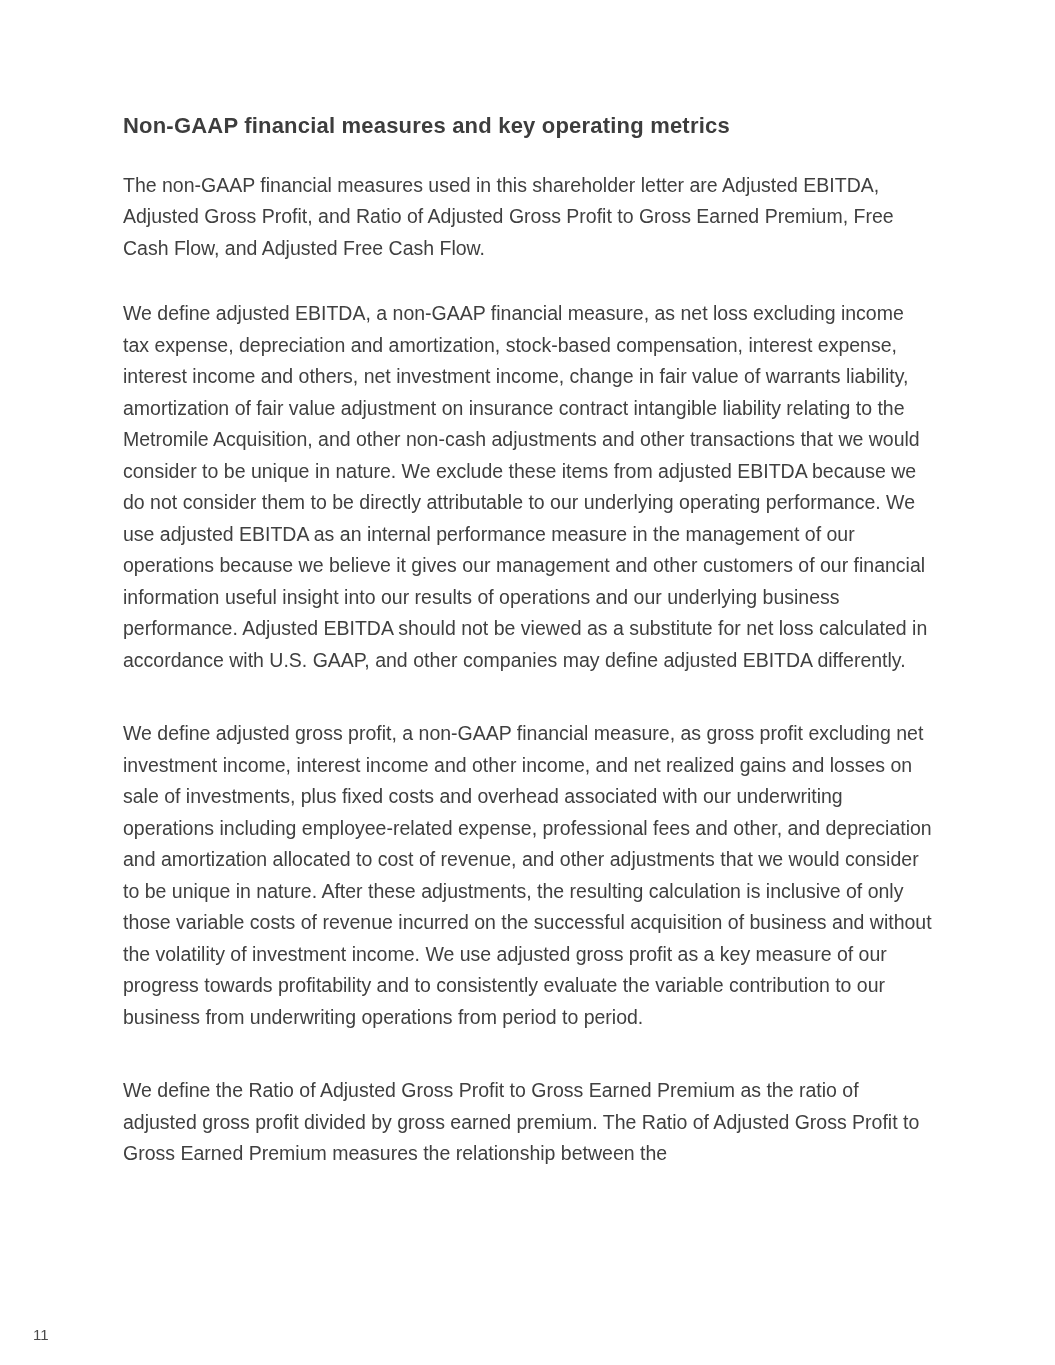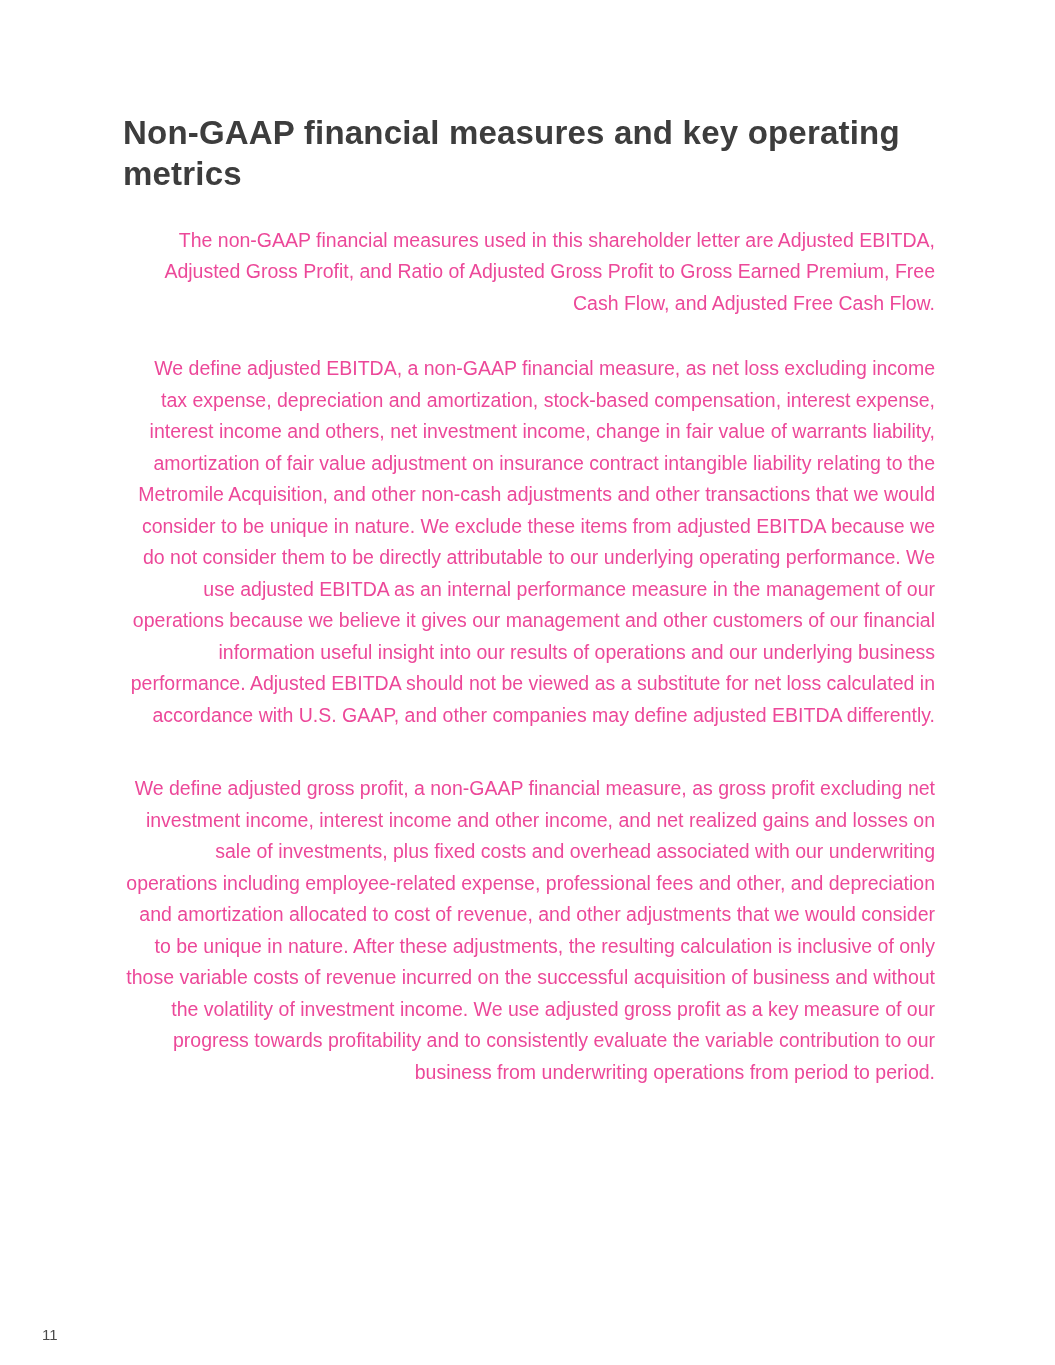--- a/index.html
+++ b/index.html
@@ -20,59 +20,60 @@
   }
 
   .content {
     position: absolute;
     top: 112px;
     left: 123px;
     width: 812px;
   }
 
   .heading {
-    font-size: 33px;
+    font-size: 22px;
     font-weight: 700;
     color: #3d3d3d;
     letter-spacing: 0.2px;
     line-height: 1.25;
     margin-bottom: 30px;
   }
 
   .para {
     font-size: 19.5px;
     font-weight: 400;
-    color: #ec4899;
+    color: #404040;
     line-height: 31.5px;
     margin-bottom: 29px;
-    text-align: right;
+    text-align: left;
   }
 
   .para.gap-lg {
     margin-bottom: 42px;
     margin-top: 34px;
   }
 
   .page-number {
     position: absolute;
-    left: 42px;
+    left: 33px;
     bottom: 22px;
     font-size: 15px;
     color: #4a4a4a;
   }
 </style>
 </head>
 <body>
 
 <div class="page">
   <div class="content">
     <h1 class="heading">Non-GAAP financial measures and key operating metrics</h1>
 
     <p class="para">The non-GAAP financial measures used in this shareholder letter are Adjusted EBITDA, Adjusted Gross Profit, and Ratio of Adjusted Gross Profit to Gross Earned Premium, Free Cash Flow, and Adjusted Free Cash Flow.</p>
 
     <p class="para gap-lg">We define adjusted EBITDA, a non-GAAP financial measure, as net loss excluding income tax expense, depreciation and amortization, stock-based compensation, interest expense, interest income and others, net investment income, change in fair value of warrants liability, amortization of fair value adjustment on insurance contract intangible liability relating to the Metromile Acquisition, and other non-cash adjustments and other transactions that we would consider to be unique in nature. We exclude these items from adjusted EBITDA because we do not consider them to be directly attributable to our underlying operating performance. We use adjusted EBITDA as an internal performance measure in the management of our operations because we believe it gives our management and other customers of our financial information useful insight into our results of operations and our underlying business performance. Adjusted EBITDA should not be viewed as a substitute for net loss calculated in accordance with U.S. GAAP, and other companies may define adjusted EBITDA differently.</p>
 
     <p class="para gap-lg">We define adjusted gross profit, a non-GAAP financial measure, as gross profit excluding net investment income, interest income and other income, and net realized gains and losses on sale of investments, plus fixed costs and overhead associated with our underwriting operations including employee-related expense, professional fees and other, and depreciation and amortization allocated to cost of revenue, and other adjustments that we would consider to be unique in nature. After these adjustments, the resulting calculation is inclusive of only those variable costs of revenue incurred on the successful acquisition of business and without the volatility of investment income. We use adjusted gross profit as a key measure of our progress towards profitability and to consistently evaluate the variable contribution to our business from underwriting operations from period to period.</p>
 
+    <p class="para">We define the Ratio of Adjusted Gross Profit to Gross Earned Premium as the ratio of adjusted gross profit divided by gross earned premium. The Ratio of Adjusted Gross Profit to Gross Earned Premium measures the relationship between the</p>
   </div>
 
   <div class="page-number">11</div>
 </div>
 
 </body></html>

